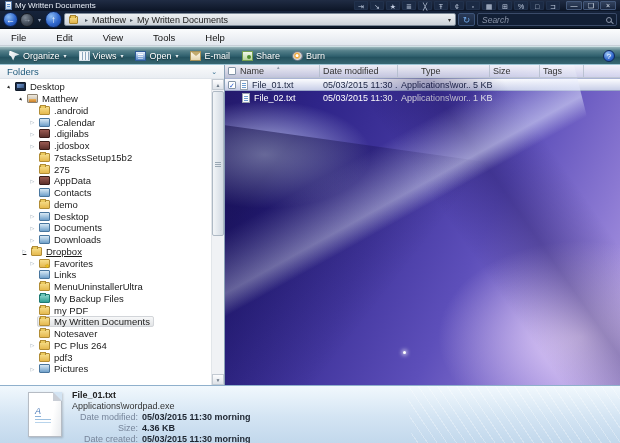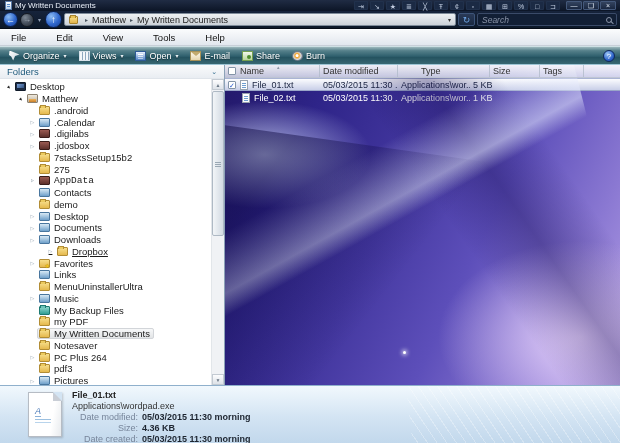--- a/index.html
+++ b/index.html
@@ -277,21 +277,21 @@
                 <span class="tlab">7stacksSetup15b2</span>
               </span>
             </div>
             <div class="tree-item" style="padding-left: 28px;">
               <span class="expander none"></span>
               <span class="row-box">
                 <span class="nicon folder"></span>
                 <span class="tlab">275</span>
               </span>
             </div>
-            <div class="tree-item" style="padding-left: 28px; font-family: Liberation Mono, monospace;">
+            <div class="tree-item" style="padding-left: 28px;">
               <span class="expander collapsed">▷</span>
               <span class="row-box">
                 <span class="nicon sys-dark"></span>
                 <span class="tlab">AppData</span>
               </span>
             </div>
             <div class="tree-item" style="padding-left: 28px;">
               <span class="expander none"></span>
               <span class="row-box">
                 <span class="nicon sys-blue"></span>
@@ -319,21 +319,21 @@
                 <span class="tlab">Documents</span>
               </span>
             </div>
             <div class="tree-item" style="padding-left: 28px;">
               <span class="expander collapsed">▷</span>
               <span class="row-box">
                 <span class="nicon sys-blue"></span>
                 <span class="tlab">Downloads</span>
               </span>
             </div>
-            <div class="tree-item" style="padding-left: 46px; text-decoration: underline;">
+            <div class="tree-item" style="padding-left: 20px; text-decoration: underline;">
               <span class="expander collapsed">▷</span>
               <span class="row-box">
                 <span class="nicon folder"></span>
                 <span class="tlab">Dropbox</span>
               </span>
             </div>
             <div class="tree-item" style="padding-left: 28px;">
               <span class="expander collapsed">▷</span>
               <span class="row-box">
                 <span class="nicon favorites"></span>
@@ -345,27 +345,20 @@
               <span class="row-box">
                 <span class="nicon sys-blue"></span>
                 <span class="tlab">Links</span>
               </span>
             </div>
             <div class="tree-item" style="padding-left: 28px;">
               <span class="expander none"></span>
               <span class="row-box">
                 <span class="nicon folder"></span>
                 <span class="tlab">MenuUninstallerUltra</span>
-              </span>
-            </div>
-            <div class="tree-item" style="padding-left: 28px;">
-              <span class="expander collapsed">▷</span>
-              <span class="row-box">
-                <span class="nicon sys-blue"></span>
-                <span class="tlab">Music</span>
               </span>
             </div>
             <div class="tree-item" style="padding-left: 28px;">
               <span class="expander none"></span>
               <span class="row-box">
                 <span class="nicon folder-teal"></span>
                 <span class="tlab">My Backup Files</span>
               </span>
             </div>
             <div class="tree-item" style="padding-left: 28px;">

